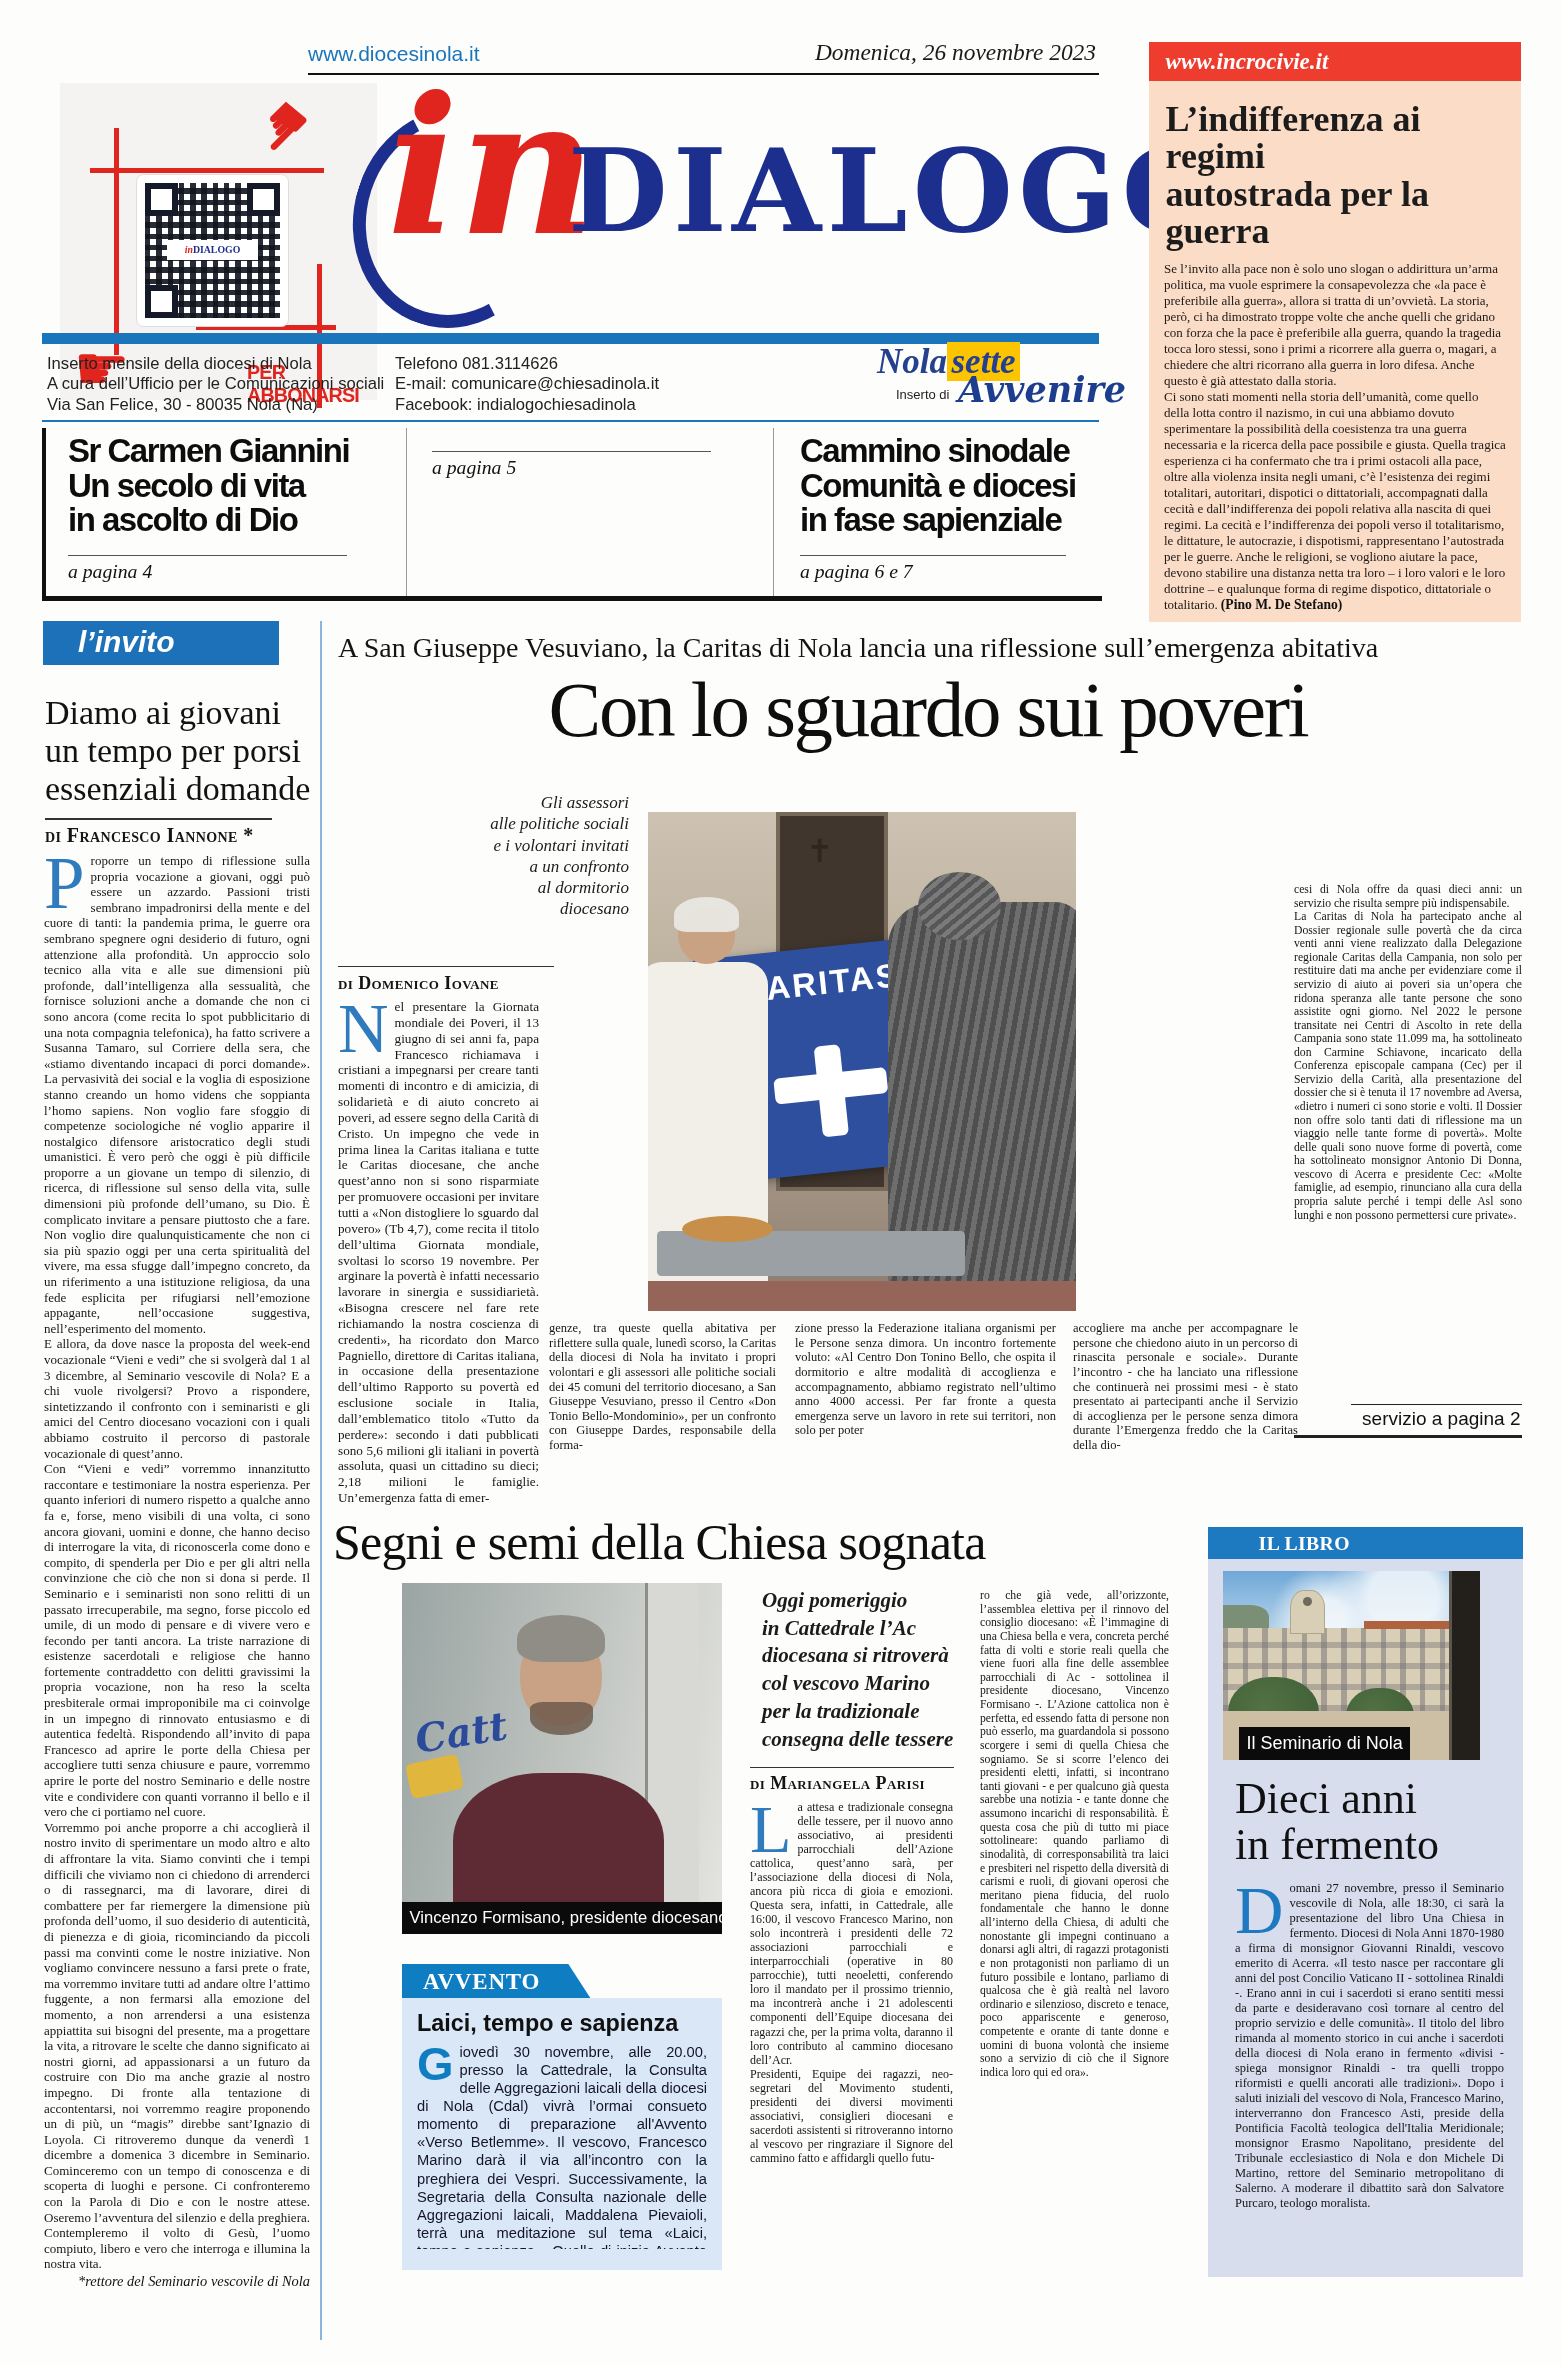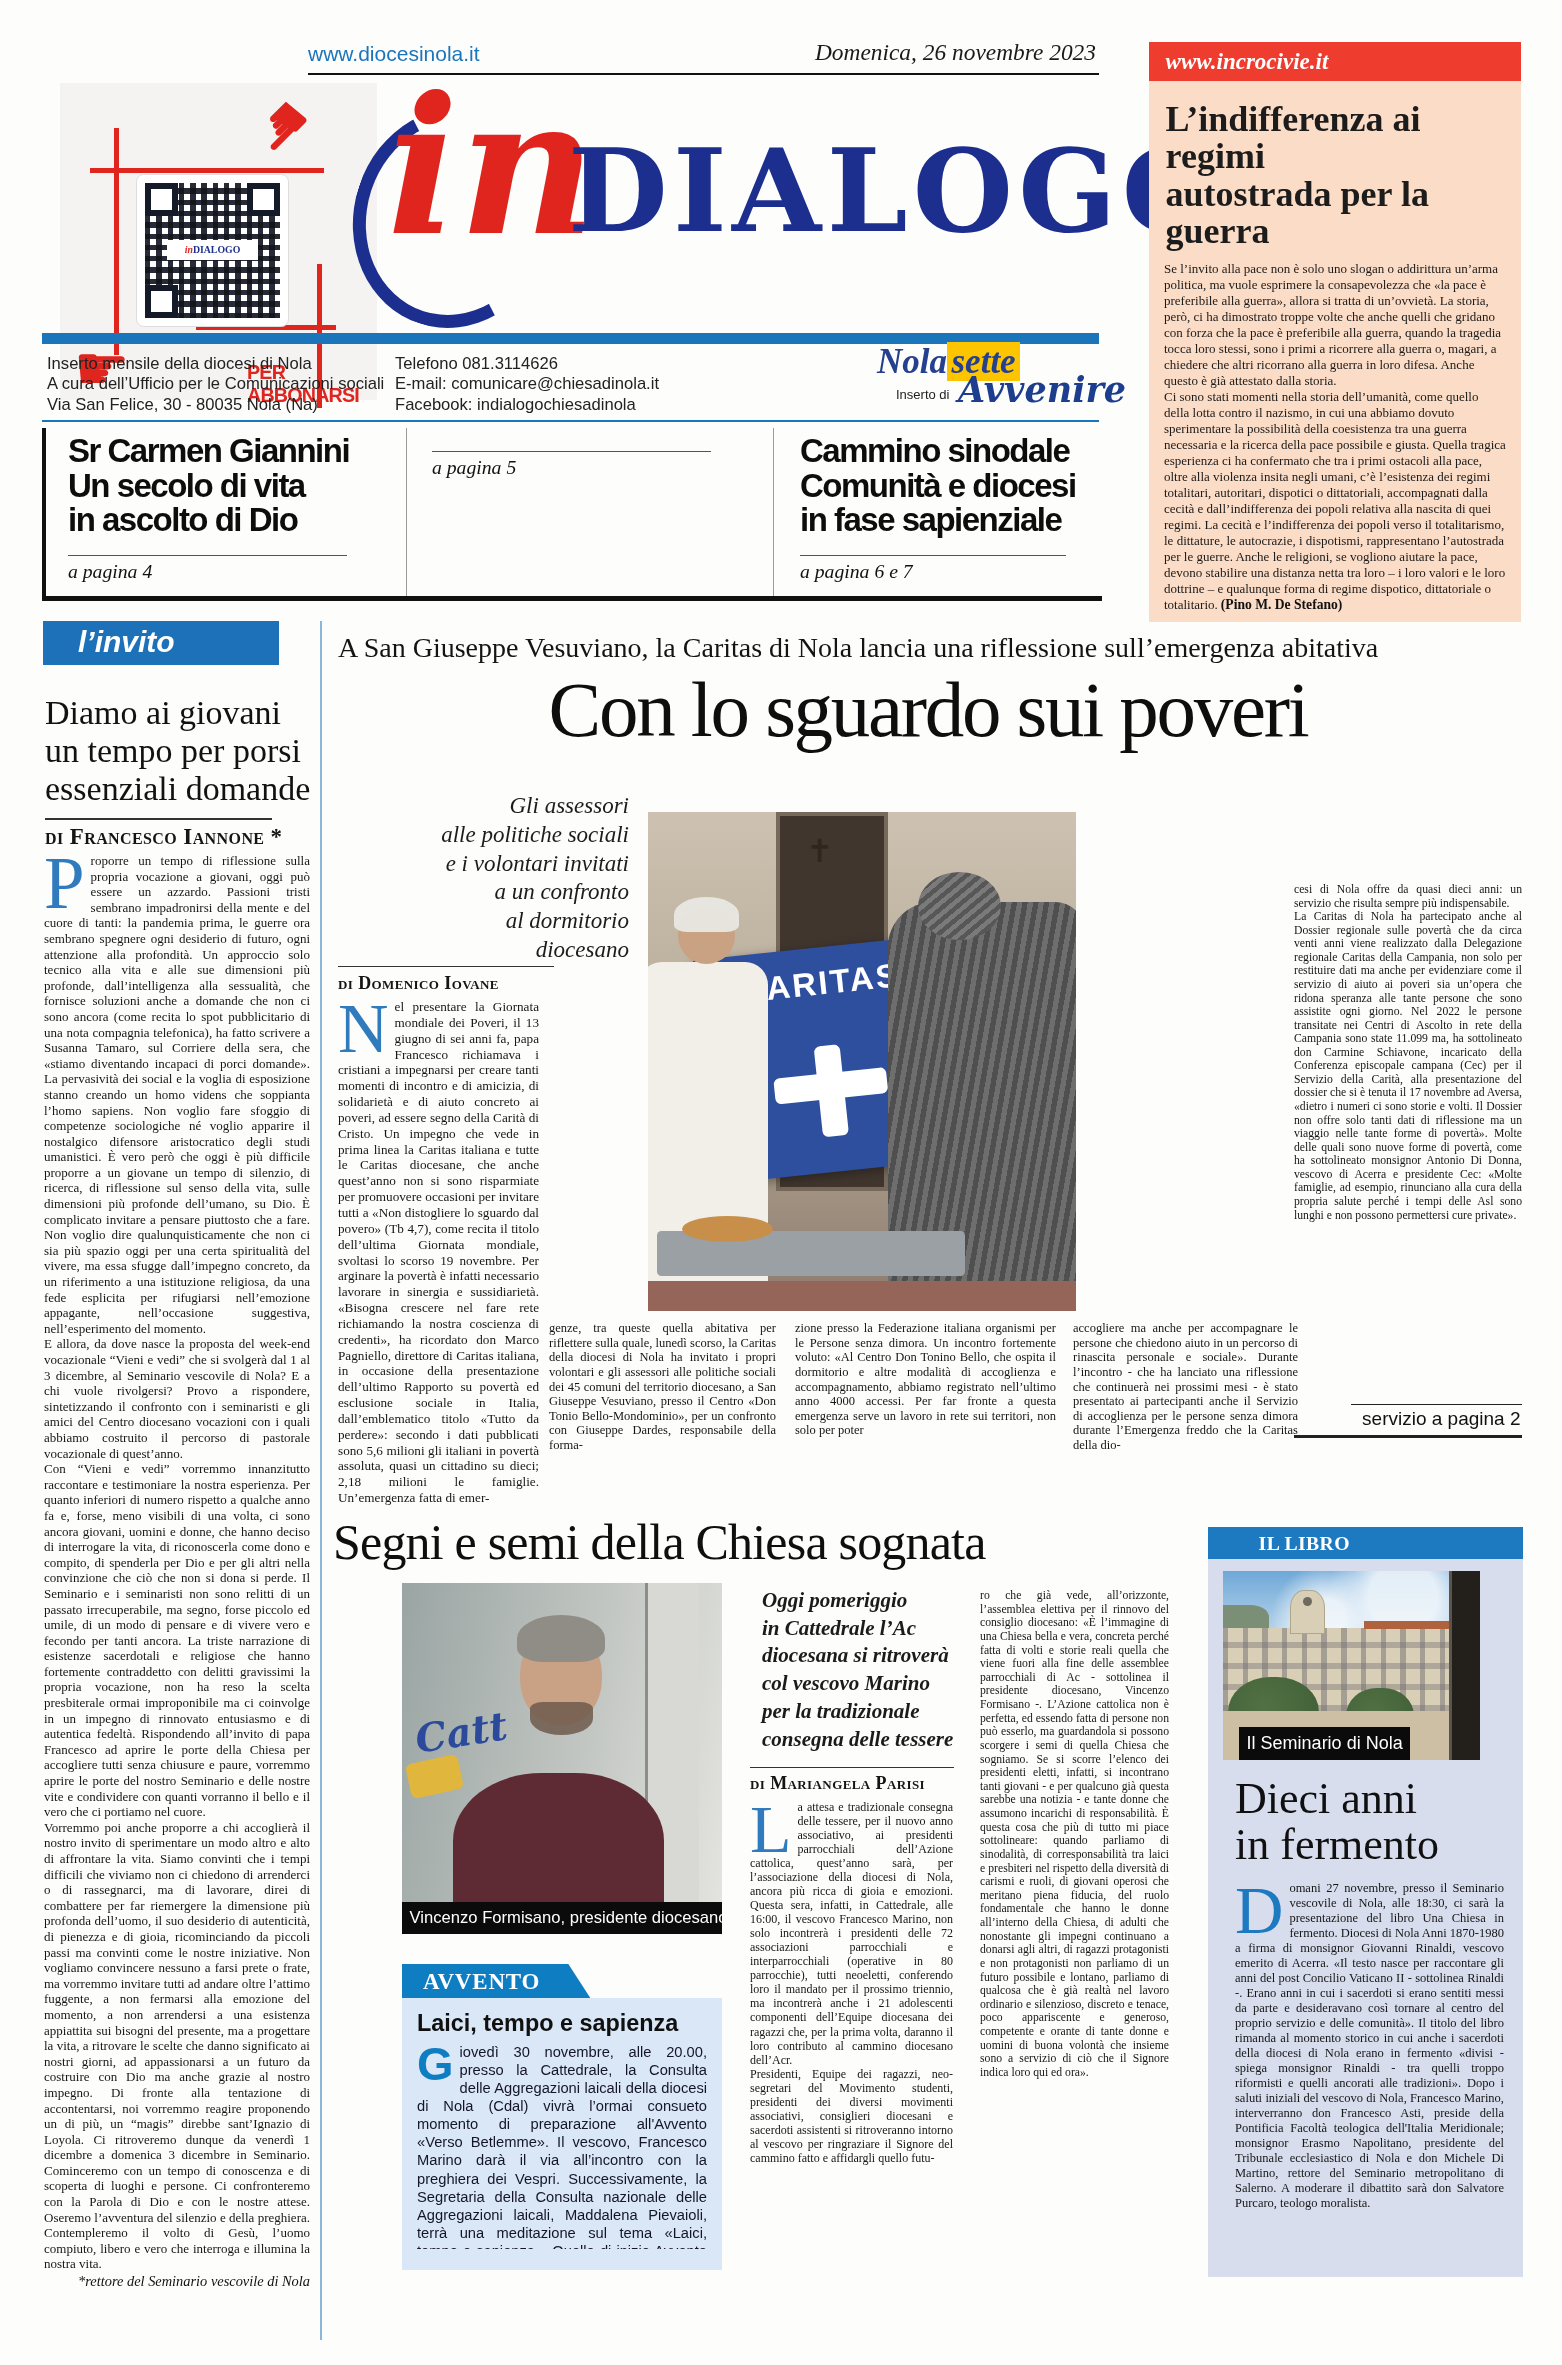--- a/index.html
+++ b/index.html
@@ -111,34 +111,34 @@
 
   <div class="abs" style="left:43px;top:621px;width:236px;height:44px;background:#1d71b8;">
     <span class="ital" style="color:#fff;font-weight:bold;font-size:30px;line-height:42px;padding-left:35px;display:inline-block;font-family:'Liberation Sans',sans-serif;">l’invito</span>
   </div>
   <div class="abs" style="left:320px;top:621px;width:2.3px;height:1719px;background:#8ab6dc;"></div>
 
   <div class="abs pre" style="left:45px;top:694px;width:272px;font-size:34px;line-height:1.12;color:#121212;">Diamo ai giovani
 un tempo per porsi
 essenziali domande</div>
   <div class="abs" style="left:45px;top:818px;width:227px;height:1.5px;background:#333;"></div>
-  <div class="abs byline" style="left:45px;top:824px;font-size:23px;">di Francesco Iannone *</div>
+  <div class="abs byline" style="left:45px;top:824px;font-size:20px;">di Francesco Iannone *</div>
 
   <div class="abs body-col just" style="left:44px;top:853px;width:266px;height:1415px;font-size:13px;line-height:1.2;">
     <span class="dropcap" style="font-size:73px;">P</span><span class="pre">roporre un tempo di riflessione sulla propria vocazione a giovani, oggi può essere un azzardo. Passioni tristi sembrano impadronirsi della mente e del cuore di tanti: la pandemia prima, le guerre ora sembrano spegnere ogni desiderio di futuro, ogni attenzione alla profondità. Un approccio solo tecnico alla vita e alle sue dimensioni più profonde, dall’intelligenza alla sessualità, che fornisce soluzioni anche a domande che non ci sono ancora (come recita lo spot pubblicitario di una nota compagnia telefonica), ha fatto scrivere a Susanna Tamaro, sul Corriere della sera, che «stiamo diventando incapaci di porci domande». La pervasività dei social e la voglia di esposizione stanno creando un homo videns che soppianta l’homo sapiens. Non voglio fare sfoggio di competenze sociologiche né voglio apparire il nostalgico difensore aristocratico degli studi umanistici. È vero però che oggi è più difficile proporre a un giovane un tempo di silenzio, di ricerca, di riflessione sul senso della vita, sulle dimensioni più profonde dell’umano, su Dio. È complicato invitare a pensare piuttosto che a fare. Non voglio dire qualunquisticamente che non ci sia più spazio oggi per una certa spiritualità del vivere, ma essa sfugge dall’impegno concreto, da un riferimento a una istituzione religiosa, da una fede esplicita per rifugiarsi nell’emozione appagante, nell’occasione suggestiva, nell’esperimento del momento.
 E allora, da dove nasce la proposta del week-end vocazionale “Vieni e vedi” che si svolgerà dal 1 al 3 dicembre, al Seminario vescovile di Nola? E a chi vuole rivolgersi? Provo a rispondere, sintetizzando il confronto con i seminaristi e gli amici del Centro diocesano vocazioni con i quali abbiamo costruito il percorso di pastorale vocazionale di quest’anno.
 Con “Vieni e vedi” vorremmo innanzitutto raccontare e testimoniare la nostra esperienza. Per quanto inferiori di numero rispetto a qualche anno fa e, forse, meno visibili di una volta, ci sono ancora giovani, uomini e donne, che hanno deciso di interrogare la vita, di riconoscerla come dono e compito, di spenderla per Dio e per gli altri nella convinzione che ciò che non si dona si perde. Il Seminario e i seminaristi non sono relitti di un passato irrecuperabile, ma segno, forse piccolo ed umile, di un modo di pensare e di vivere vero e fecondo per tanti ancora. La triste narrazione di esistenze sacerdotali e religiose che hanno fortemente contraddetto con delitti gravissimi la propria vocazione, non ha reso la scelta presbiterale ormai improponibile ma ci coinvolge in un impegno di rinnovato entusiasmo e di autentica fedeltà. Rispondendo all’invito di papa Francesco ad aprire le porte della Chiesa per accogliere tutti senza chiusure e paure, vorremmo aprire le porte del nostro Seminario e delle nostre vite e condividere con quanti vorranno il bello e il vero che ci portiamo nel cuore.
 Vorremmo poi anche proporre a chi accoglierà il nostro invito di sperimentare un modo altro e alto di affrontare la vita. Siamo convinti che i tempi difficili che viviamo non ci chiedono di arrenderci o di rassegnarci, ma di lavorare, direi di combattere per far riemergere la dimensione più profonda dell’uomo, il suo desiderio di autenticità, di pienezza e di gioia, ricominciando da piccoli passi ma convinti come le nostre iniziative. Non vogliamo convincere nessuno a farsi prete o frate, ma vorremmo invitare tutti ad andare oltre l’attimo fuggente, a non fermarsi alla emozione del momento, a non arrendersi a una esistenza appiattita sui bisogni del presente, ma a progettare la vita, a ritrovare le scelte che danno significato ai nostri giorni, ad appassionarsi a un futuro da costruire con Dio ma anche grazie al nostro impegno. Di fronte alla tentazione di accontentarsi, noi vorremmo reagire proponendo un di più, un “magis” direbbe sant’Ignazio di Loyola. Ci ritroveremo dunque da venerdì 1 dicembre a domenica 3 dicembre in Seminario. Cominceremo con un tempo di conoscenza e di scoperta di luoghi e persone. Ci confronteremo con la Parola di Dio e con le nostre attese. Oseremo l’avventura del silenzio e della preghiera. Contempleremo il volto di Gesù, l’uomo compiuto, libero e vero che interroga e illumina la nostra vita.</span>
   </div>
   <div class="abs ital" style="left:44px;top:2273px;width:266px;text-align:right;font-size:14.4px;">*rettore del Seminario vescovile di Nola</div>
 
   <div class="abs" style="left:338px;top:632px;width:1184px;font-size:28px;color:#141414;">A San Giuseppe Vesuviano, la Caritas di Nola lancia una riflessione sull’emergenza abitativa</div>
   <div class="abs" style="left:333px;top:665px;width:1190px;text-align:center;font-size:79px;letter-spacing:-2.3px;color:#0e0e0e;">Con lo sguardo sui poveri</div>
 
-  <div class="abs ital pre" style="left:336px;top:792px;width:293px;text-align:right;font-size:23px;line-height:1.25;color:#1c1c1c;">Gli assessori
+  <div class="abs ital pre" style="left:336px;top:792px;width:293px;text-align:right;font-size:17px;line-height:1.25;color:#1c1c1c;">Gli assessori
 alle politiche sociali
 e i volontari invitati
 a un confronto
 al dormitorio
 diocesano</div>
 
   <div class="abs" style="left:338px;top:966px;width:216px;border-top:1.5px solid #333;padding-top:6px;">
     <span class="byline" style="font-size:18px;">di Domenico Iovane</span>
   </div>
   <div class="abs body-col just" style="left:338px;top:999px;width:201px;height:724px;font-size:13.2px;line-height:1.2;">

